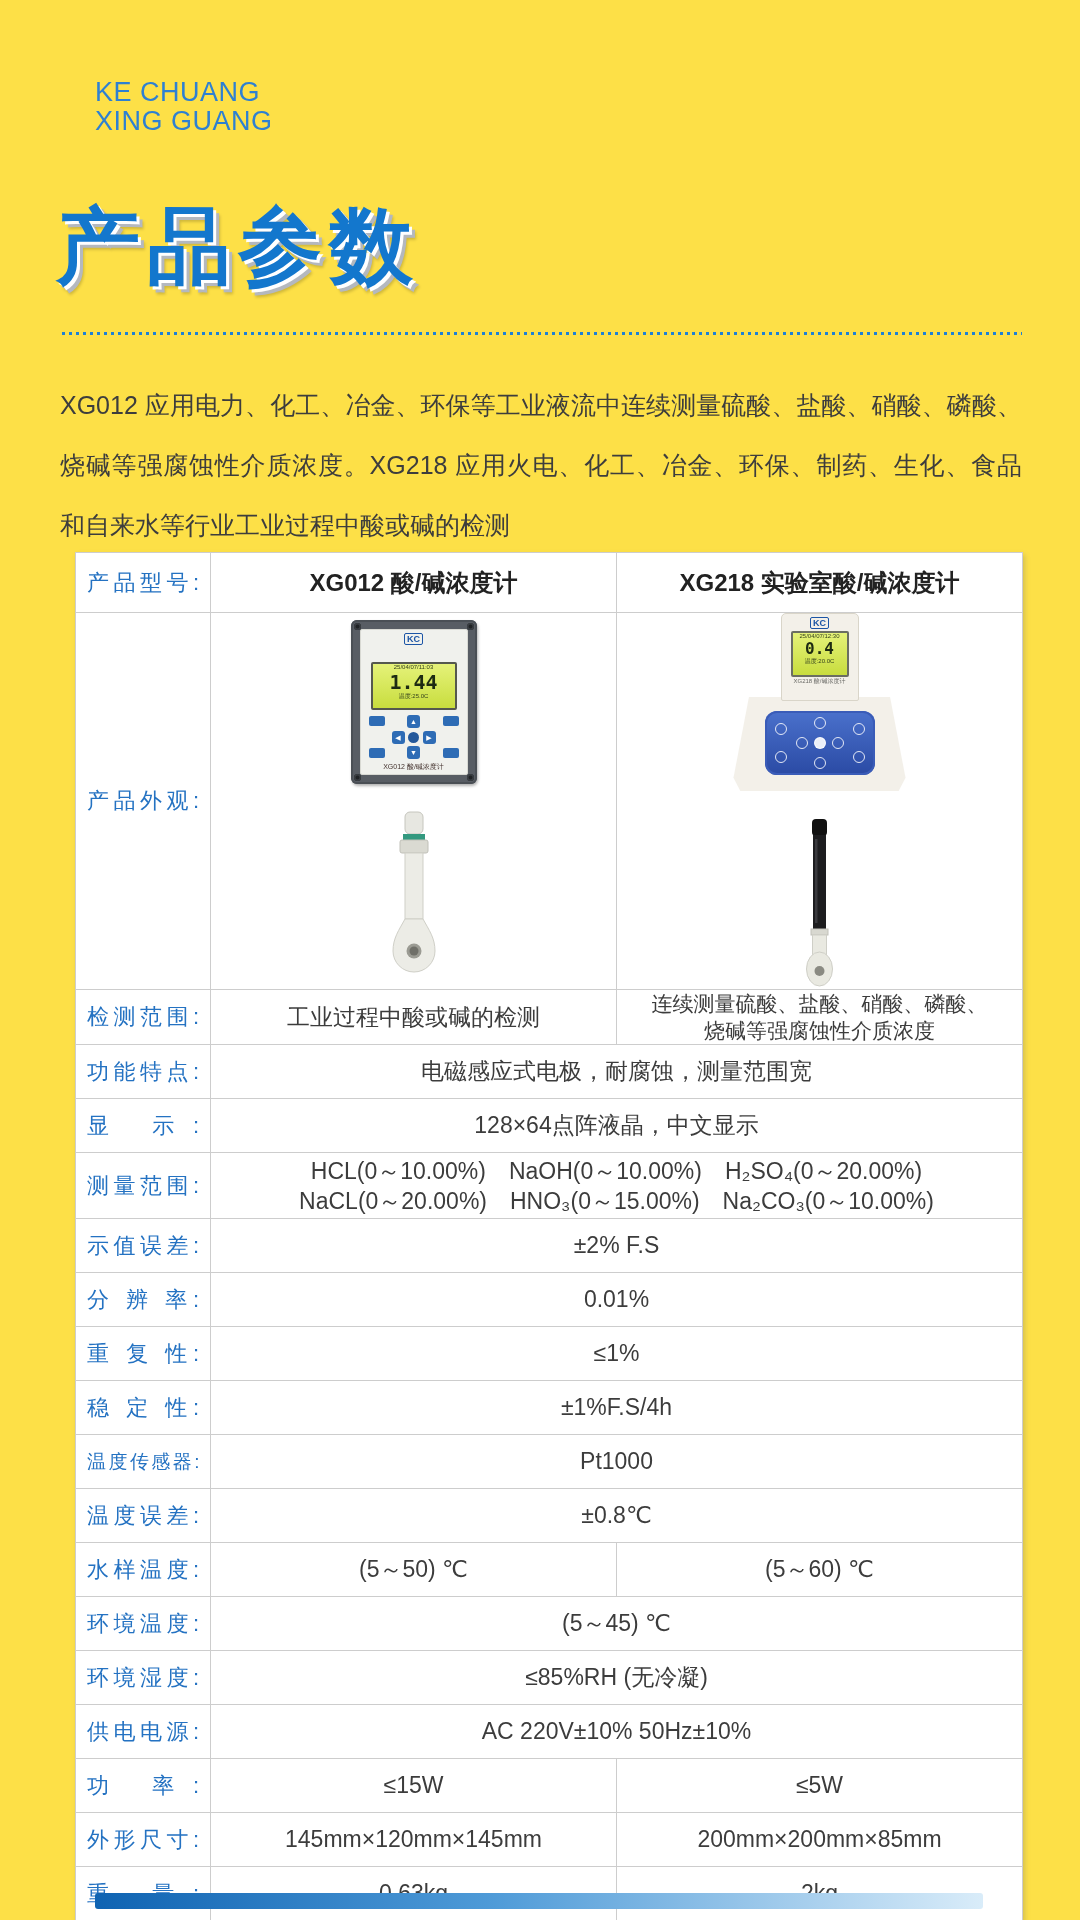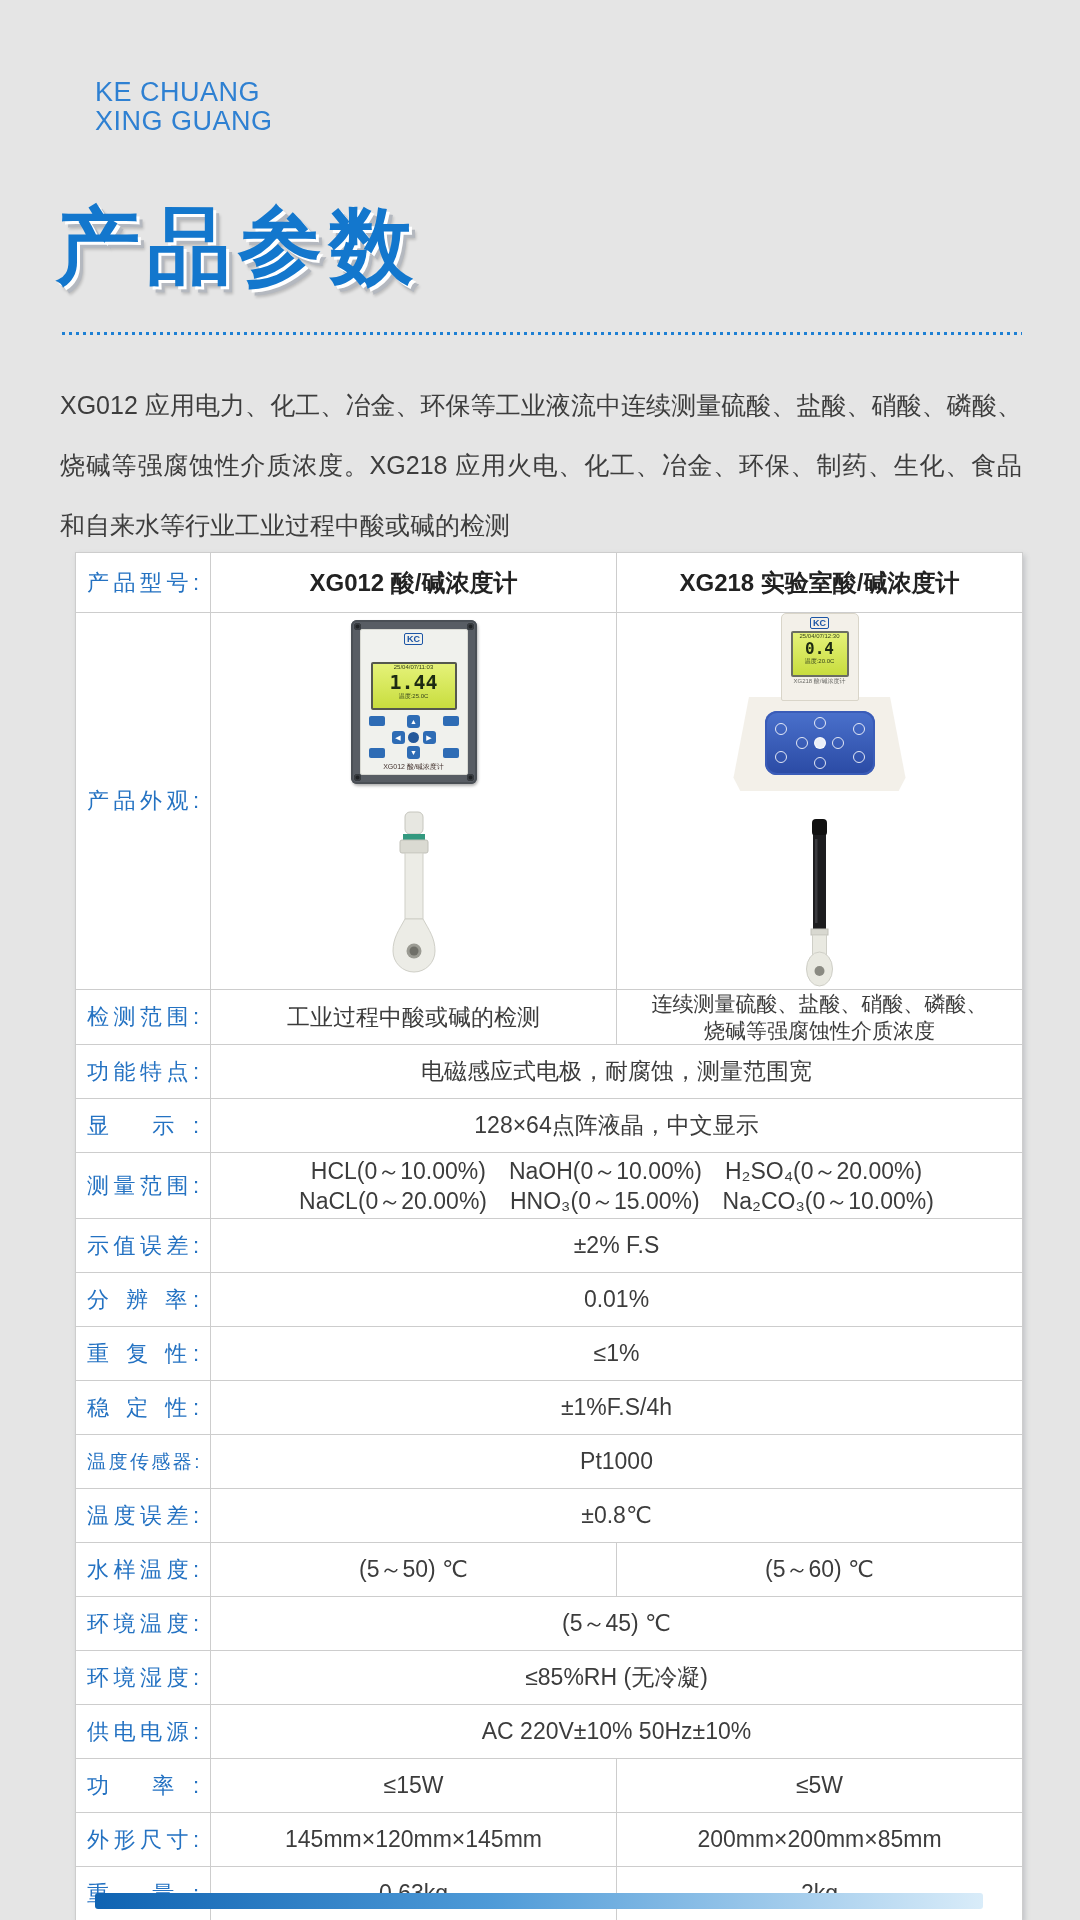--- a/index.html
+++ b/index.html
@@ -1,18 +1,18 @@
 <!DOCTYPE html>
 <html><head>
 <meta charset="utf-8">
 <style>
   * { margin:0; padding:0; box-sizing:border-box; }
   html,body { background:#fff; }
   .page {
-    position:relative; width:1080px; height:1920px; background:#e5e5e5;
+    position:relative; width:1080px; height:1920px; background:#fde047;
     overflow:hidden; font-family:"Liberation Sans","DejaVu Sans",sans-serif;
   }
   
   .brand { position:absolute; left:95px; top:78px; color:#2e80d2;
     font-size:27px; line-height:29px; font-weight:500; letter-spacing:.5px; }
   
   .page-title {
     position:absolute; left:56px; top:146px;
     font-family:"DejaVu Serif","Liberation Serif",serif;
     font-size:84px; font-weight:900; color:#1377cd; letter-spacing:7px;

